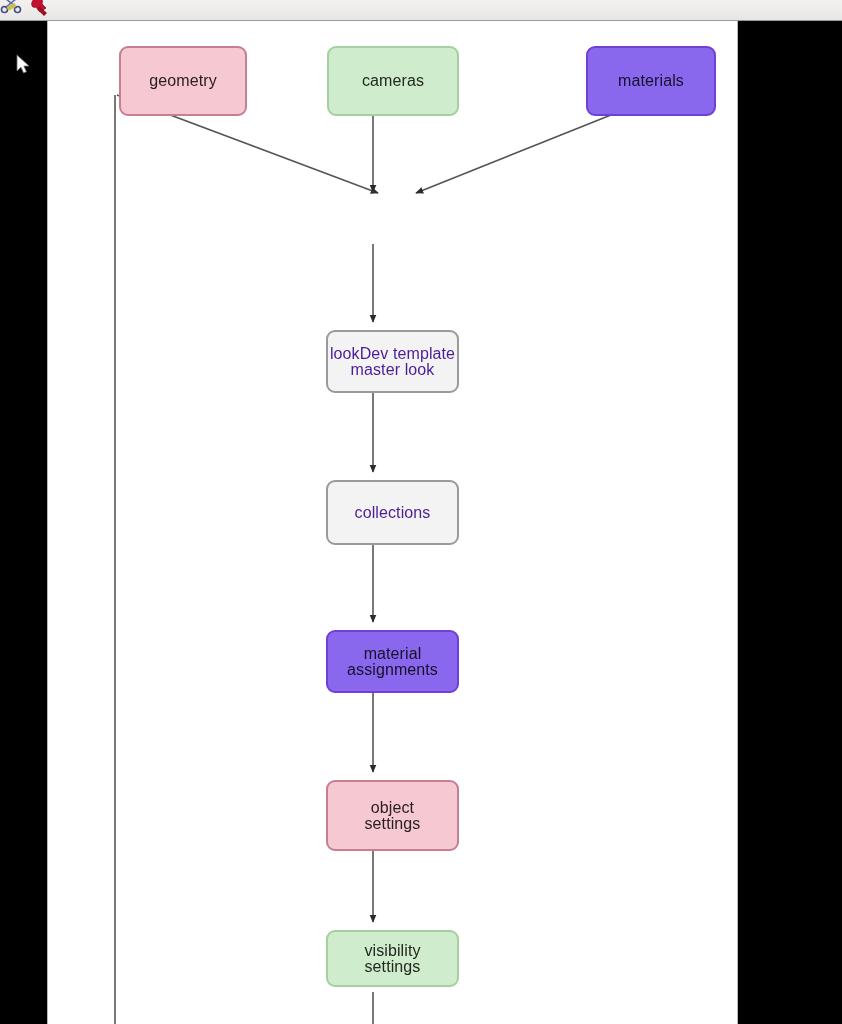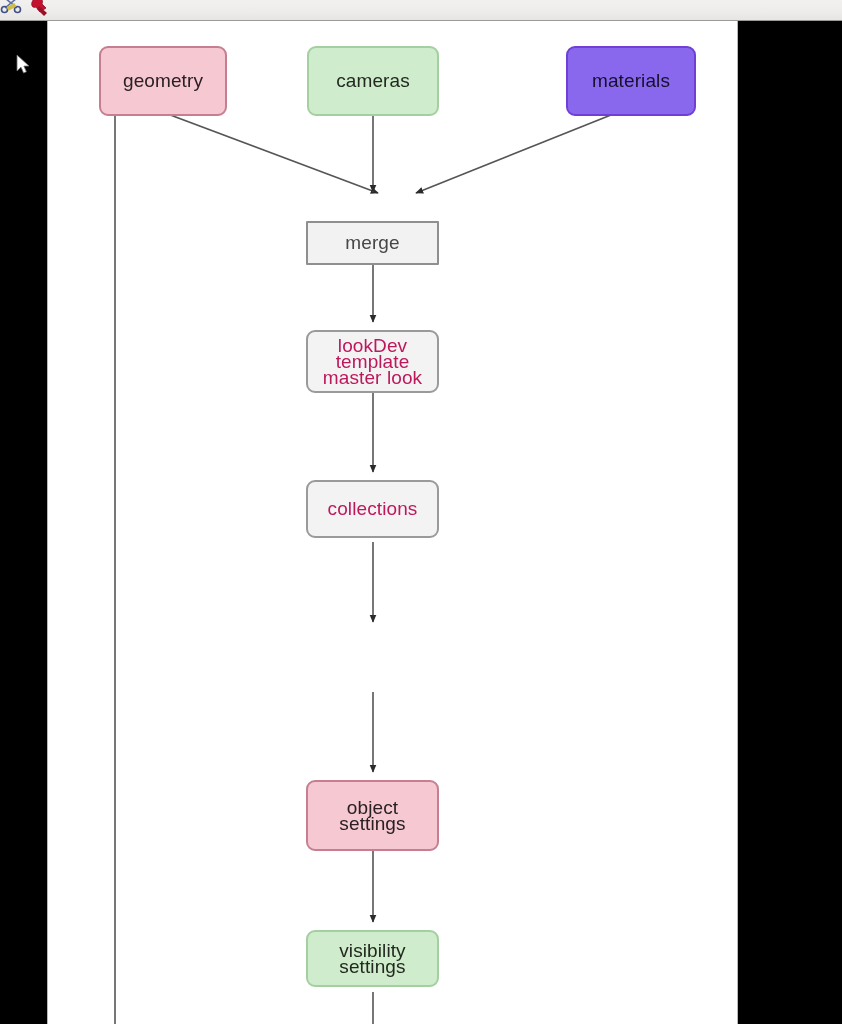--- a/index.html
+++ b/index.html
@@ -83,29 +83,30 @@
 
   
   .node {
     position: absolute;
     box-sizing: border-box;
     display: flex;
     align-items: center;
     justify-content: center;
     text-align: center;
     font-family: "Liberation Sans", sans-serif;
-    font-size: 19px;
+    font-size: 16px;
     line-height: 16px;
     color: #24222b;
     letter-spacing: 0.1px;
     z-index: 5;
     white-space: pre-line;
     border-radius: 9px;
     border-style: solid;
     border-width: 2px;
+    margin-left: 20px;
   }
   .node.sharp { border-radius: 1px; border-width: 2px; }
 
   .pink {
     background: #f5c8d2;
     border-color: #c57f91;
     color: #2a2024;
   }
   .green {
     background: #cfeccd;
@@ -118,21 +119,21 @@
     color: #15102c;
   }
   .grey {
     background: #f2f2f2;
     border-color: #8f8f8f;
     color: #474747;
   }
   .greyish {
     background: #f3f3f3;
     border-color: #9a9a9a;
-    color: #be185d;
+    color: #4c1d95;
   }
 </style>
 </head>
 <body>
 
 <div id="screen">
 
   <div id="toolbar">
     <div class="tb-icon" id="tb-icon-scissors">
       <svg viewBox="0 0 26 26" width="26" height="26">
@@ -190,33 +191,34 @@
     </div>
 
     <div class="node green" style="left:259px; top:25px; width:132px; height:70px;">
       <span>cameras</span>
     </div>
 
     <div class="node purple" style="left:518px; top:25px; width:130px; height:70px;">
       <span>materials</span>
     </div>
 
-    <div class="node grey sharp" style="left:258px; top:200px; width:133px; height:44px;">
-      <span>merge</span>
-    </div>
 
     <div class="node greyish" style="left:258px; top:309px; width:133px; height:63px;">
       <span>lookDev template
 master look</span>
     </div>
 
-    <div class="node greyish" style="left:258px; top:459px; width:133px; height:58px;">
+    <div class="node greyish" style="left:258px; top:459px; width:133px; height:65px;">
       <span>collections</span>
     </div>
 
+    <div class="node purple" style="left:258px; top:609px; width:133px; height:63px;">
+      <span>material
+assignments</span>
+    </div>
 
     <div class="node pink" style="left:258px; top:759px; width:133px; height:71px;">
       <span>object
 settings</span>
     </div>
 
     <div class="node green" style="left:258px; top:909px; width:133px; height:57px;">
       <span>visibility
 settings</span>
     </div>

